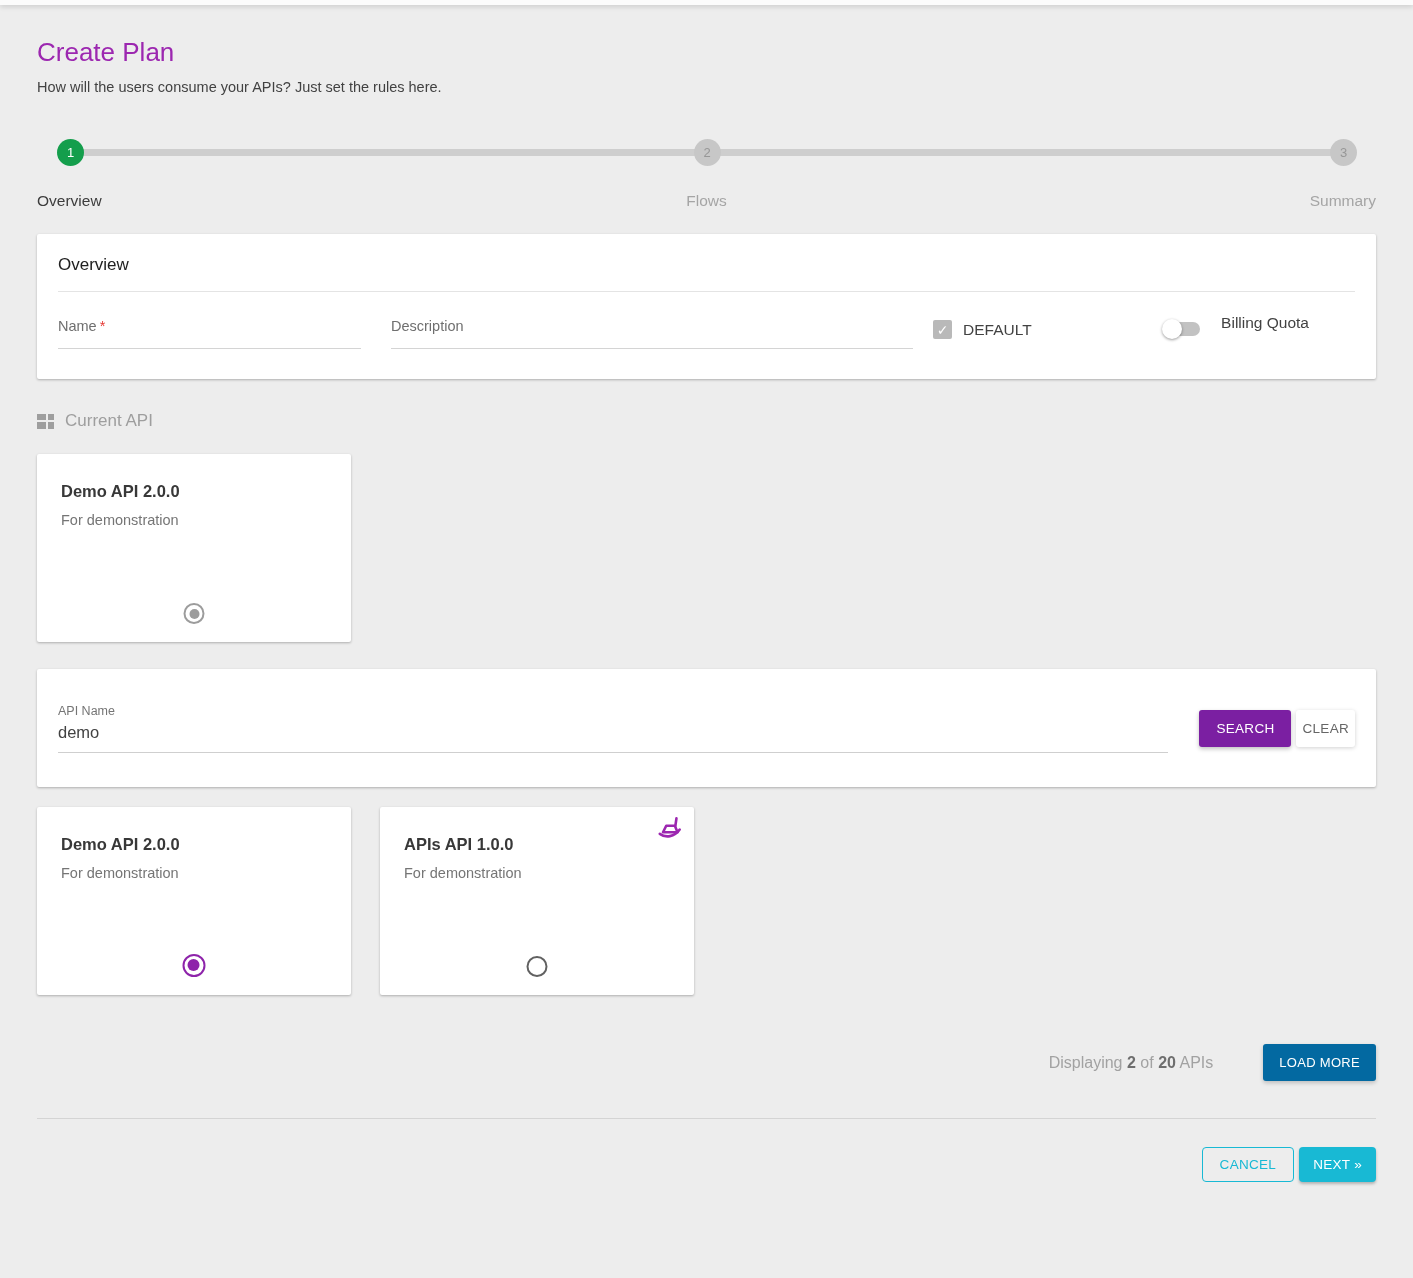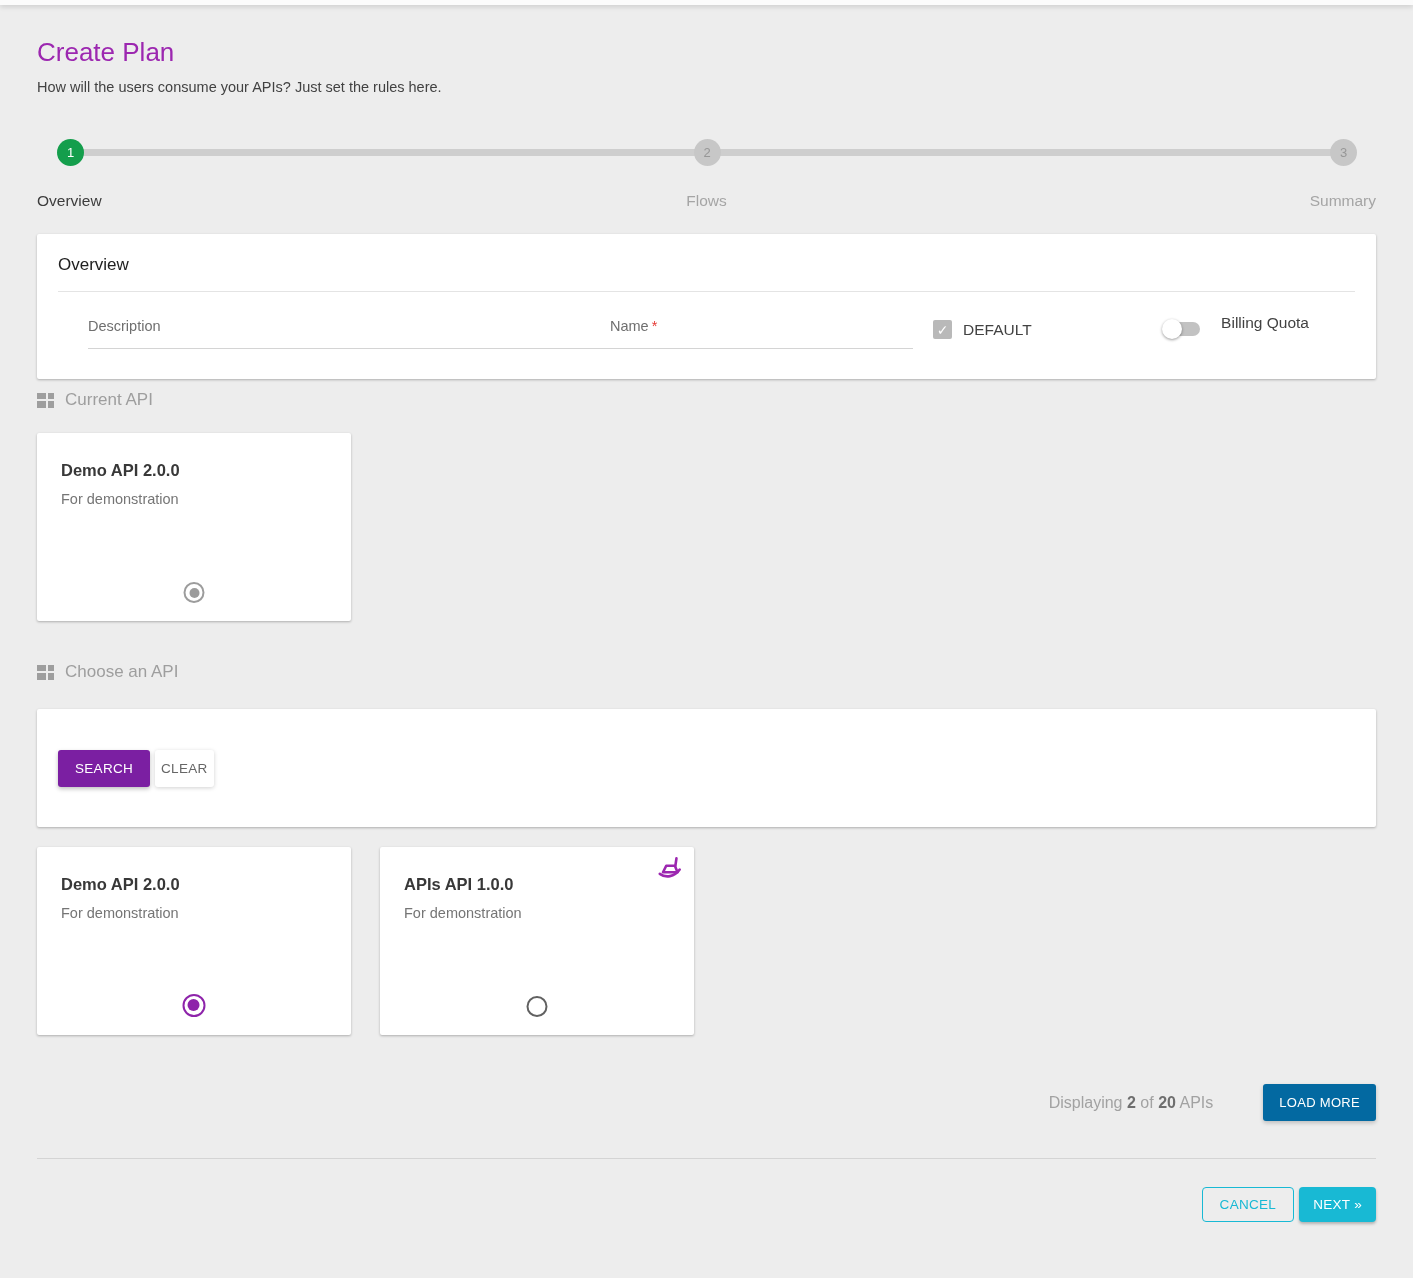--- a/index.html
+++ b/index.html
@@ -69,21 +69,21 @@
   .toggle-group { display: flex; align-items: flex-end; margin-left: auto; margin-right: 46px; margin-top: 1px; }
   .toggle { position: relative; width: 35px; height: 14px; background: #c2c2c2; border-radius: 7px; }
   .toggle-knob {
     position: absolute; left: -3px; top: -3px; width: 20px; height: 20px;
     background: #fff; border-radius: 50%;
     box-shadow: 0 1px 3px rgba(0,0,0,0.4);
   }
   .toggle-label { margin-left: 21px; font-size: 15.5px; color: #424242; position: relative; top: -4px; }
 
   
-  .section-header { display: flex; align-items: center; margin-top: 11px; color: #9e9e9e; font-size: 17px; }
+  .section-header { display: flex; align-items: center; margin-top: 32px; color: #9e9e9e; font-size: 17px; }
   .section-header.second { margin-top: 41px; }
   .grid-icon { width: 17px; height: 15px; margin-right: 11px; display: inline-grid;
     grid-template-columns: 9px 6px; grid-template-rows: 6px 7px; gap: 2px; }
   .grid-icon span { background: #9e9e9e; }
 
   
   .api-card { width: 314px; height: 188px; position: relative; padding: 28px 24px; }
   .api-card-title { font-size: 16.5px; font-weight: bold; color: #383838; }
   .api-card-desc { margin-top: 11px; font-size: 14.5px; color: #757575; }
   .radio { position: absolute; bottom: 18px; left: 50%; transform: translateX(-50%);
@@ -158,25 +158,25 @@
     <div class="step-labels">
       <span class="step-label l1">Overview</span>
       <span class="step-label l2">Flows</span>
       <span class="step-label l3">Summary</span>
     </div>
   </div>
 
   <div class="card overview-card">
     <div class="overview-heading">Overview</div>
     <div class="form-row">
+      <div class="field field-name">
+        <span class="field-label">Name</span><span class="required-mark">*</span>
+      </div>
       <div class="field field-desc">
         <span class="field-label">Description</span>
-      </div>
-      <div class="field field-name">
-        <span class="field-label">Name</span><span class="required-mark">*</span>
       </div>
       <div class="checkbox-group">
         <div class="checkbox">
           <span>✓</span>
         </div>
         <span class="checkbox-label">DEFAULT</span>
       </div>
       <div class="toggle-group">
         <div class="toggle">
           <div class="toggle-knob"></div>
@@ -195,31 +195,26 @@
       </span>
     <span>Current API</span>
   </div>
 
   <div class="card api-card current-card">
     <div class="api-card-title">Demo API 2.0.0</div>
     <div class="api-card-desc">For demonstration</div>
     <div class="radio gray-selected"></div>
   </div>
 
-  <div class="section-header second">
-    <span class="grid-icon">
-        <span></span>
-        <span></span>
-        <span></span>
-        <span></span>
-      </span>
-    <span>Choose an API</span>
-  </div>
 
   <div class="card search-card">
+    <div class="search-field">
+      <div class="search-field-label">API Name</div>
+      <input class="search-input" type="text" value="demo" style="">
+    </div>
     <button class="btn search-btn">SEARCH</button>
     <button class="btn clear-btn">CLEAR</button>
   </div>
 
   <div class="cards-row">
     <div class="card api-card">
       <div class="api-card-title">Demo API 2.0.0</div>
       <div class="api-card-desc">For demonstration</div>
       <div class="radio purple-selected"></div>
     </div>

